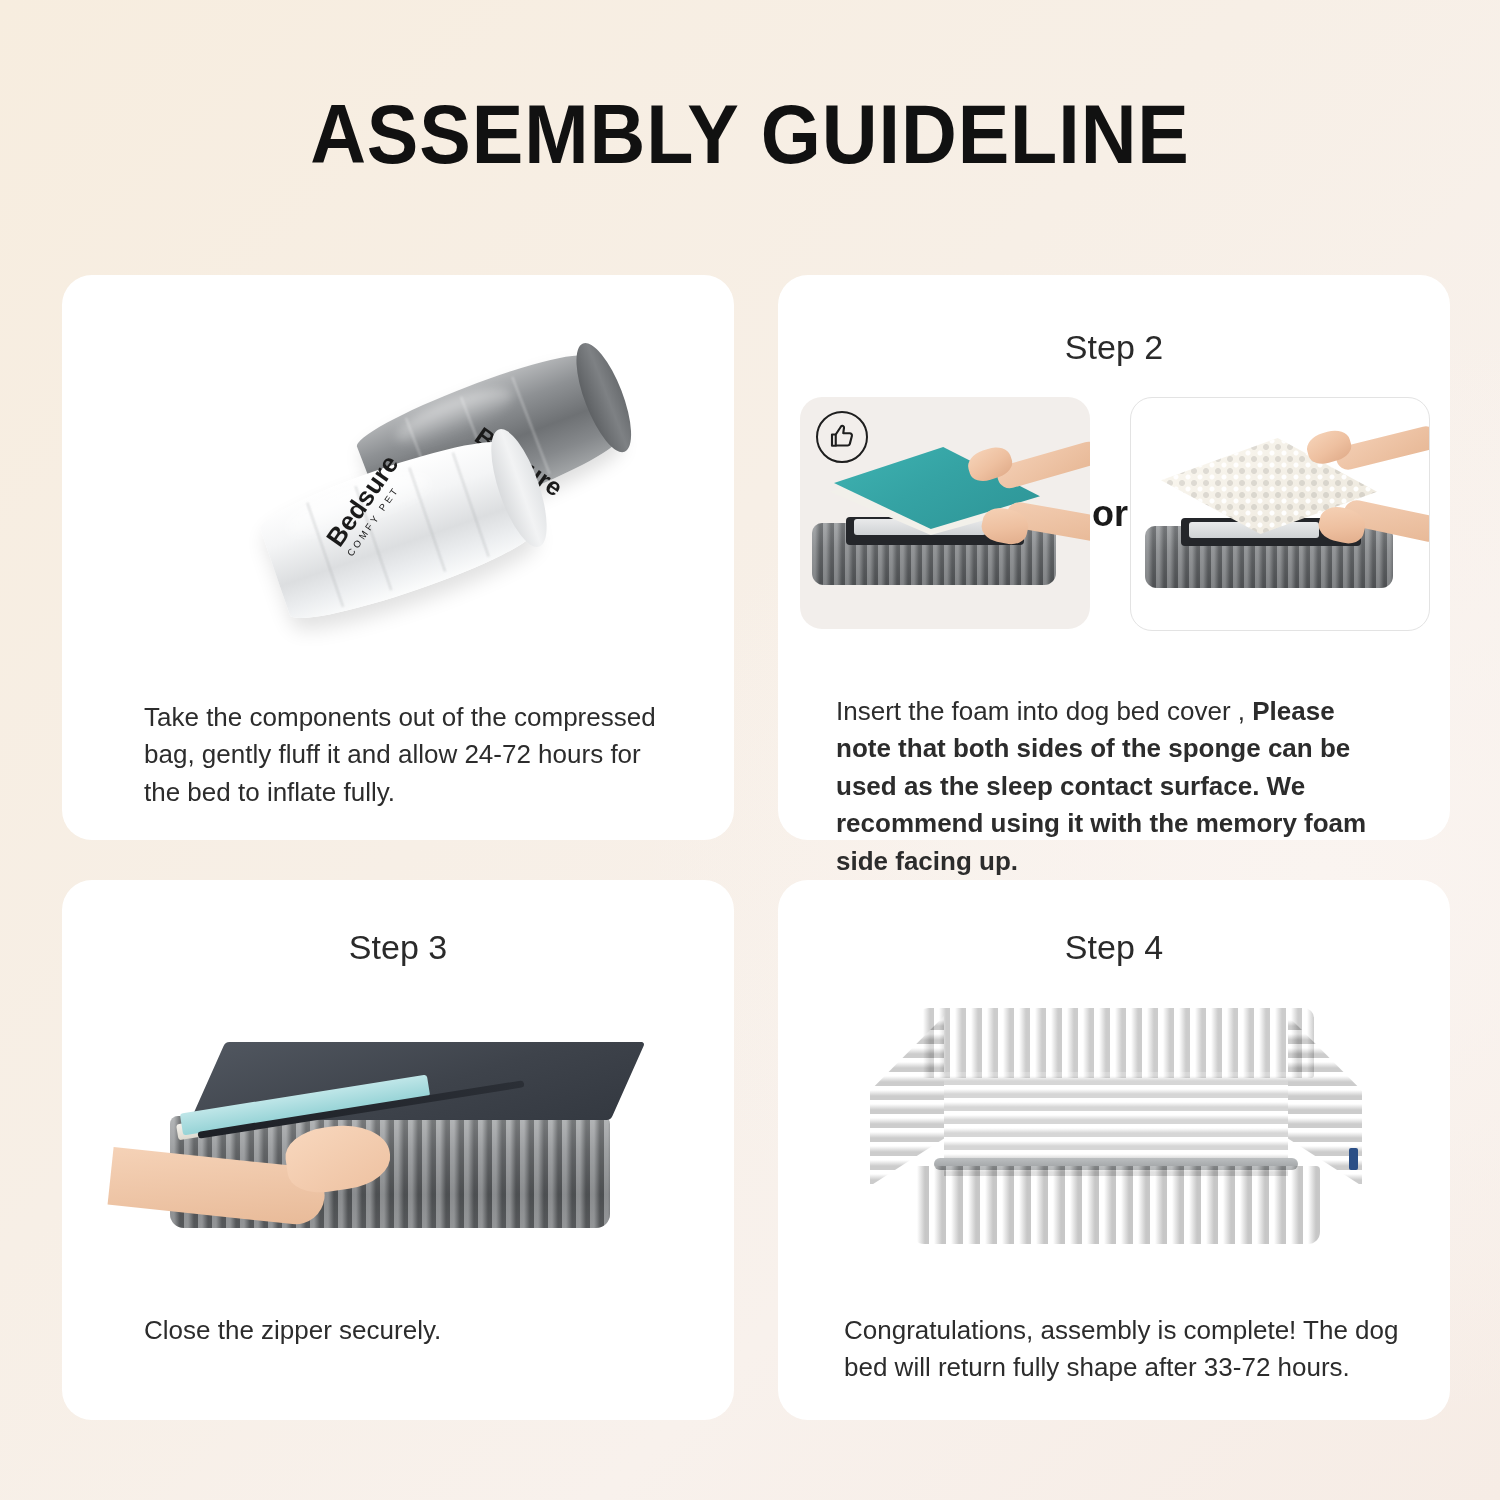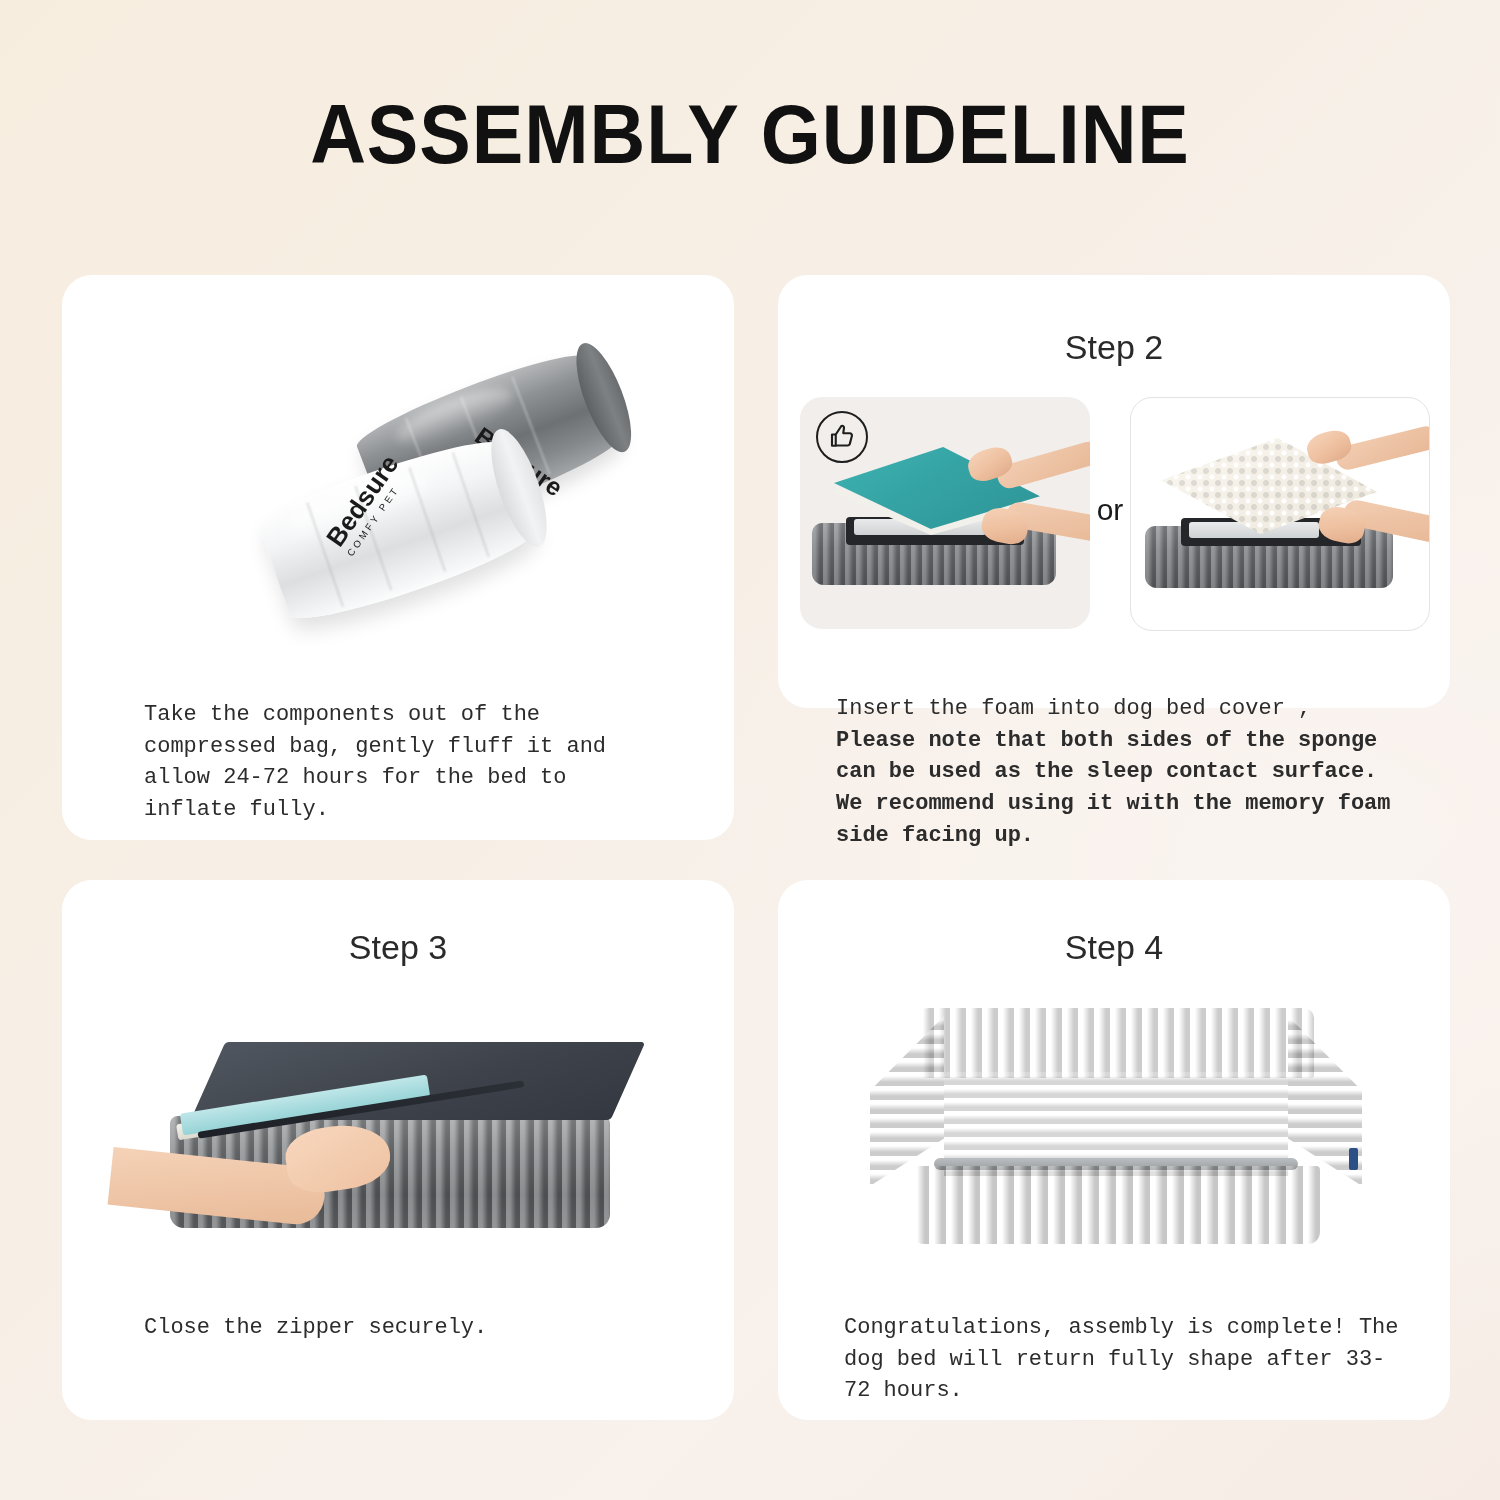--- a/index.html
+++ b/index.html
@@ -32,43 +32,42 @@
     white-space: nowrap;
   }
 
   
   .card {
     position: absolute;
     background: #ffffff;
     border-radius: 30px;
   }
   #card-1 { left: 62px;  top: 275px;  width: 672px; height: 565px; }
-  #card-2 { left: 778px; top: 275px;  width: 672px; height: 433px; }
+  #card-2 { left: 778px; top: 275px;  width: 672px; height: 565px; }
   #card-3 { left: 62px;  top: 880px;  width: 672px; height: 540px; }
   #card-4 { left: 778px; top: 880px;  width: 672px; height: 540px; }
 
   .step-heading {
     position: absolute;
     left: 0; width: 100%;
     text-align: center;
     font-size: 34px;
     font-weight: 500;
     color: #2a2a2a;
   }
   #card-1 .step-heading, #card-2 .step-heading { top: 53px; }
   #card-3 .step-heading, #card-4 .step-heading { top: 48px; text-align: center; }
 
   .caption {
     position: absolute;
     left: 82px; width: 512px;
-    font-size: 22px;
+    font-size: 26px;
     line-height: 1.44;
     color: #2c2c2c;
     font-weight: 400;
-    font-family: Liberation Mono, monospace;
   }
   #card-1 .caption { top: 424px; }
   #card-2 .caption { left: 58px; width: 556px; top: 418px; }
   #card-3 .caption { top: 432px; }
   #card-4 .caption { left: 66px; width: 556px; top: 432px; }
   .caption b { font-weight: 700; }
 
   
   .art { position: absolute; }
 
@@ -154,21 +153,21 @@
     top: 0; height: 232px;
     border-radius: 22px;
     overflow: hidden;
   }
   .panel-left  { left: 0;   width: 290px; background: #f2eeeb; }
   .panel-right { left: 330px; width: 298px; background: #ffffff; border: 1px solid #e3e3e3; }
   .or-word {
     position: absolute;
     left: 290px; width: 40px; top: 96px;
     text-align: center;
-    font-size: 30px; font-weight: 400; color: #1a1a1a;
+    font-size: 36px; font-weight: 700; color: #1a1a1a;
   }
 
   
   .thumb-badge {
     position: absolute; left: 16px; top: 14px;
     width: 48px; height: 48px;
     border: 2.5px solid #1e1e1e; border-radius: 50%;
   }
   .thumb-badge svg { position:absolute; left: 9px; top: 9px; }
 

